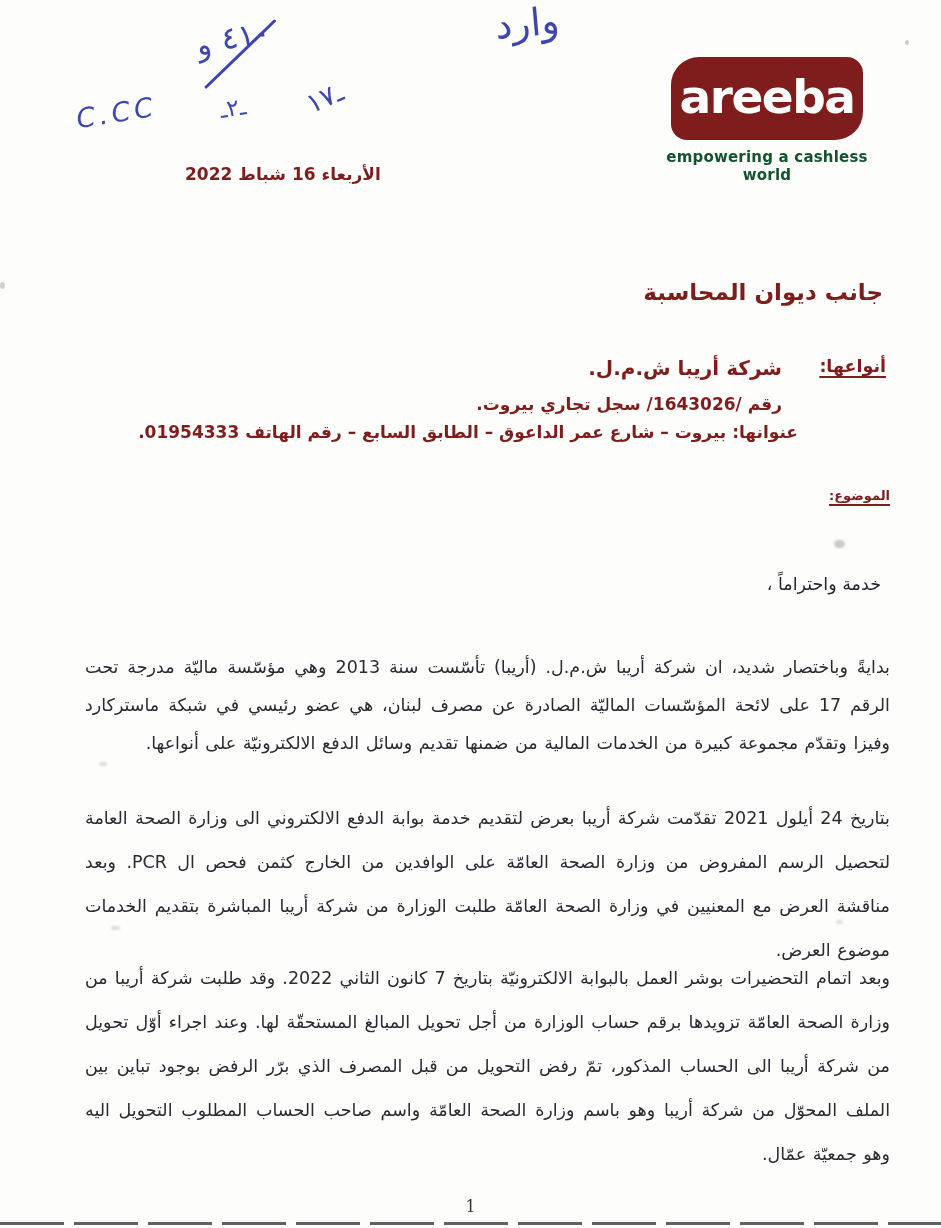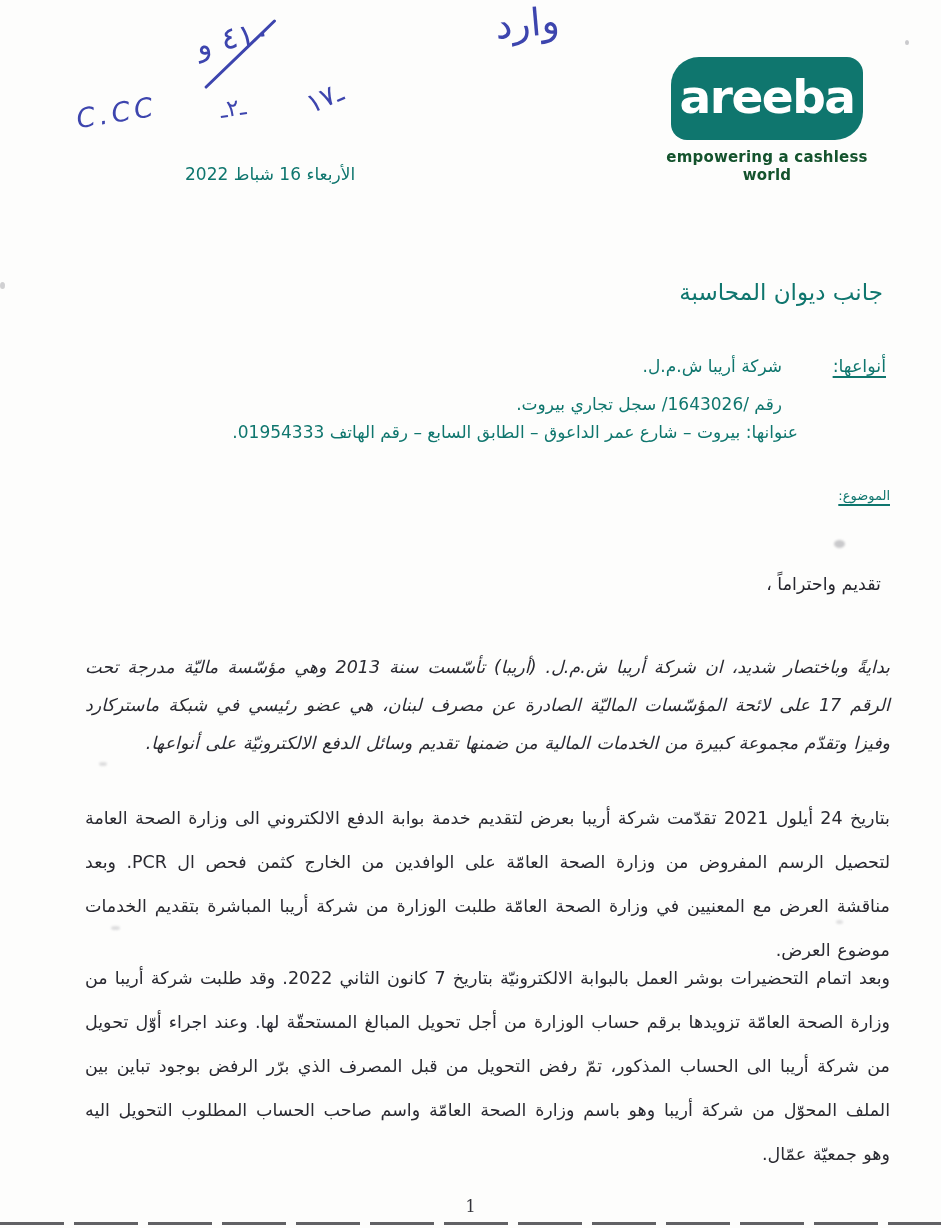--- a/index.html
+++ b/index.html
@@ -60,46 +60,46 @@
     width: 226px;
     text-align: center;
     font-size: 15px;
     font-weight: bold;
     letter-spacing: 0.2px;
   }
 
   
   .rtl { direction: rtl; unicode-bidi: embed; }
   .t   { position: absolute; white-space: nowrap; }
-  .bold{ font-weight: normal; color: #0f766e; }
+  .bold{ font-weight: bold; color: #7f1d1d; }
   .ul  { text-decoration: underline; text-decoration-thickness: 2px; text-underline-offset: 4px; }
 
   .date-line      { left: 185px; top: 164px; font-size: 17px; }
   .recipient      { right: 58px; top: 279px; font-size: 23px; }
   .company-label  { right: 55px;  top: 356px; font-size: 17.5px; }
-  .company-name   { right: 159px; top: 356px; font-size: 17px; }
+  .company-name   { right: 159px; top: 356px; font-size: 20px; }
   .company-reg    { right: 159px; top: 394px; font-size: 17px; }
   .company-addr   { right: 143px; top: 422px; font-size: 17px; }
   .subject-label  { right: 51px;  top: 488px; font-size: 13px; }
   .subject-text   { right: 159px; top: 487px; font-size: 17px; max-width: 540px; white-space: normal; text-align: right; line-height: 26px; }
   .salutation     { right: 60px;  top: 574px; font-size: 17.5px; }
   .intro          { right: 57px;  top: 614px; font-size: 17.5px; }
 
   .para {
     position: absolute;
     left: 85px; right: 51px;
     direction: rtl;
     font-size: 17.5px;
     line-height: 38px;
     text-align: justify;
     color: #2a2a31;
     word-spacing: 1px;
     margin: 0;
   }
-  .para1 { top: 648px; font-style: italic; }
+  .para1 { top: 648px; }
   .para2 { top: 796px; line-height: 44px; }
   .para3 { top: 956px; line-height: 44px; }
 
   .page-number {
     position: absolute;
     left: 0; right: 0; top: 1197px;
     text-align: center;
     font-size: 16px;
     font-family: "DejaVu Serif", serif;
     color: #33333a;
@@ -126,36 +126,36 @@
 <div id="page">
 
   <span class="hw hw-incoming rtl">وارد</span>
   <span class="hw hw-waw rtl">و</span>
   <div class="hw-slash abs"></div>
   <span class="hw hw-number rtl">٤١٠</span>
   <span class="hw hw-day rtl">ـ١٧</span>
   <span class="hw hw-month rtl">ـ٢ـ</span>
   <span class="hw hw-initials">C.CC</span>
 
-  <div class="logo-box" style="background:#0f766e;">
+  <div class="logo-box" style="background:#7f1d1d;">
     <span class="logo-word">areeba</span>
   </div>
   <div class="logo-tagline" style="color:#14532d;">empowering a cashless world</div>
 
   <span class="t rtl bold date-line">الأربعاء 16 شباط 2022</span>
   <span class="t rtl bold recipient">جانب ديوان المحاسبة</span>
 
   <span class="t rtl bold ul company-label">أنواعها:</span>
   <span class="t rtl bold company-name">شركة أريبا ش.م.ل.</span>
   <span class="t rtl bold company-reg">رقم /1643026/ سجل تجاري بيروت.</span>
   <span class="t rtl bold company-addr">عنوانها: بيروت – شارع عمر الداعوق – الطابق السابع – رقم الهاتف 01954333.</span>
 
   <span class="t rtl bold ul subject-label">الموضوع:</span>
 
-  <span class="t rtl salutation">تقديم واحتراماً ،</span>
+  <span class="t rtl salutation">خدمة واحتراماً ،</span>
 
   <p class="para para1">بدايةً وباختصار شديد، ان شركة أريبا ش.م.ل. (أريبا) تأسّست سنة 2013 وهي مؤسّسة ماليّة مدرجة تحت الرقم 17 على لائحة المؤسّسات الماليّة الصادرة عن مصرف لبنان، هي عضو رئيسي في شبكة ماستركارد وفيزا وتقدّم مجموعة كبيرة من الخدمات المالية من ضمنها تقديم وسائل الدفع الالكترونيّة على أنواعها.</p>
   <p class="para para2">بتاريخ 24 أيلول 2021 تقدّمت شركة أريبا بعرض لتقديم خدمة بوابة الدفع الالكتروني الى وزارة الصحة العامة لتحصيل الرسم المفروض من وزارة الصحة العامّة على الوافدين من الخارج كثمن فحص ال PCR. وبعد مناقشة العرض مع المعنيين في وزارة الصحة العامّة طلبت الوزارة من شركة أريبا المباشرة بتقديم الخدمات موضوع العرض.</p>
   <p class="para para3">وبعد اتمام التحضيرات بوشر العمل بالبوابة الالكترونيّة بتاريخ 7 كانون الثاني 2022. وقد طلبت شركة أريبا من وزارة الصحة العامّة تزويدها برقم حساب الوزارة من أجل تحويل المبالغ المستحقّة لها. وعند اجراء أوّل تحويل من شركة أريبا الى الحساب المذكور، تمّ رفض التحويل من قبل المصرف الذي برّر الرفض بوجود تباين بين الملف المحوّل من شركة أريبا وهو باسم وزارة الصحة العامّة واسم صاحب الحساب المطلوب التحويل اليه وهو جمعيّة عمّال.</p>
 
   <div class="page-number">1</div>
 
   <div class="scan-bottom-edge"></div>
   <div class="speck sp1"></div>
   <div class="speck sp2"></div>

